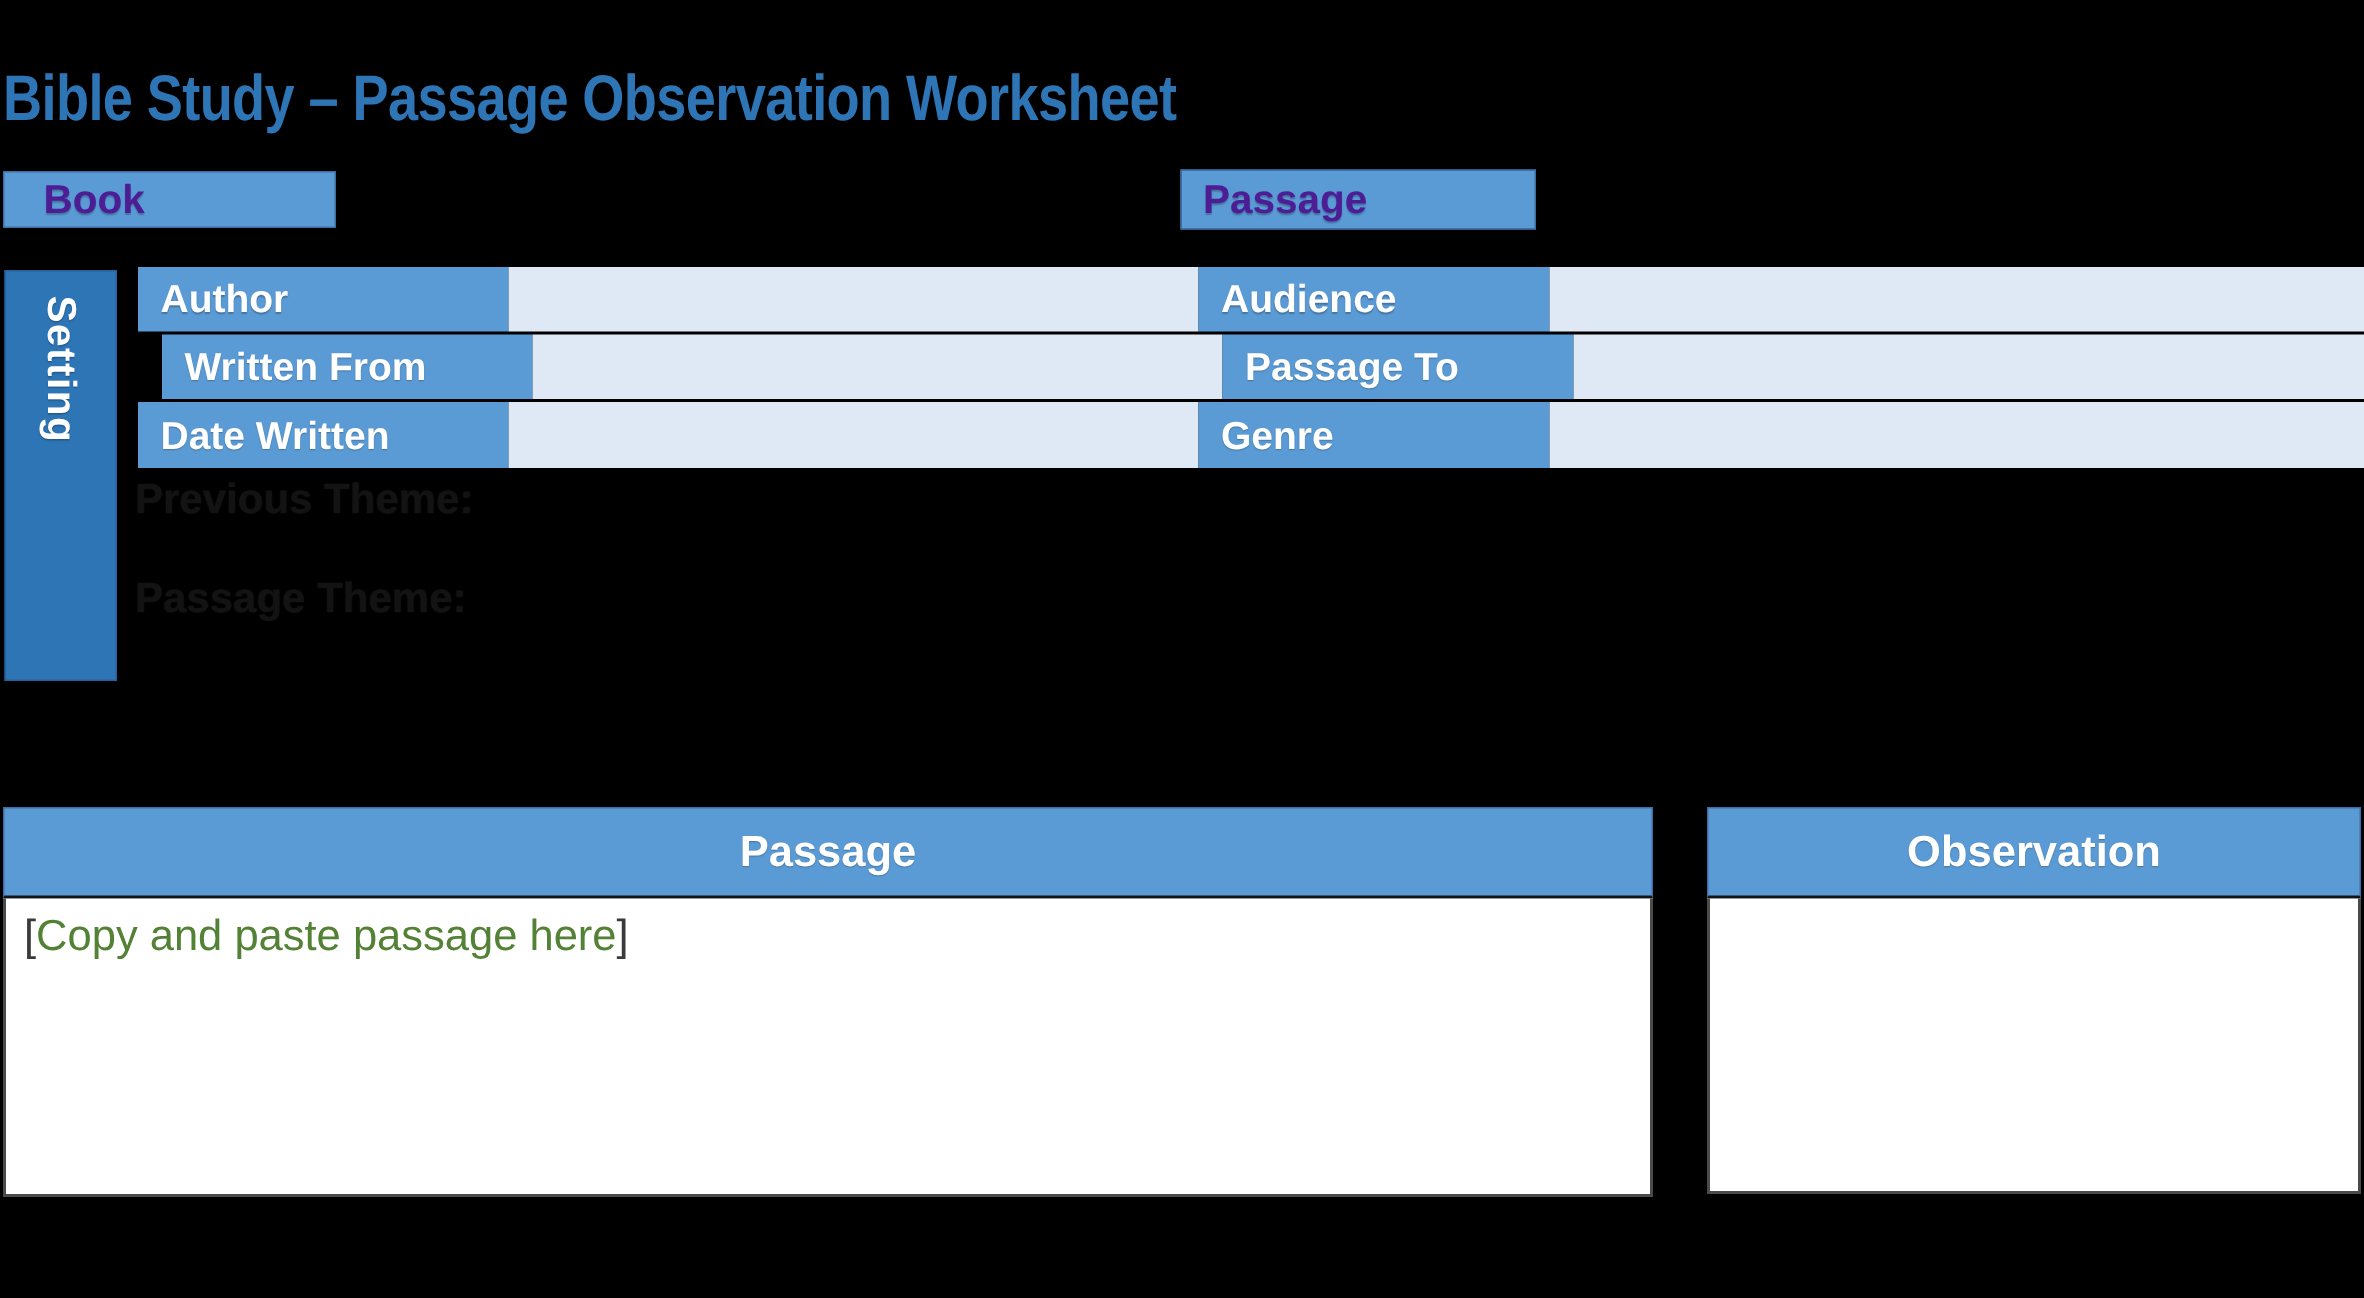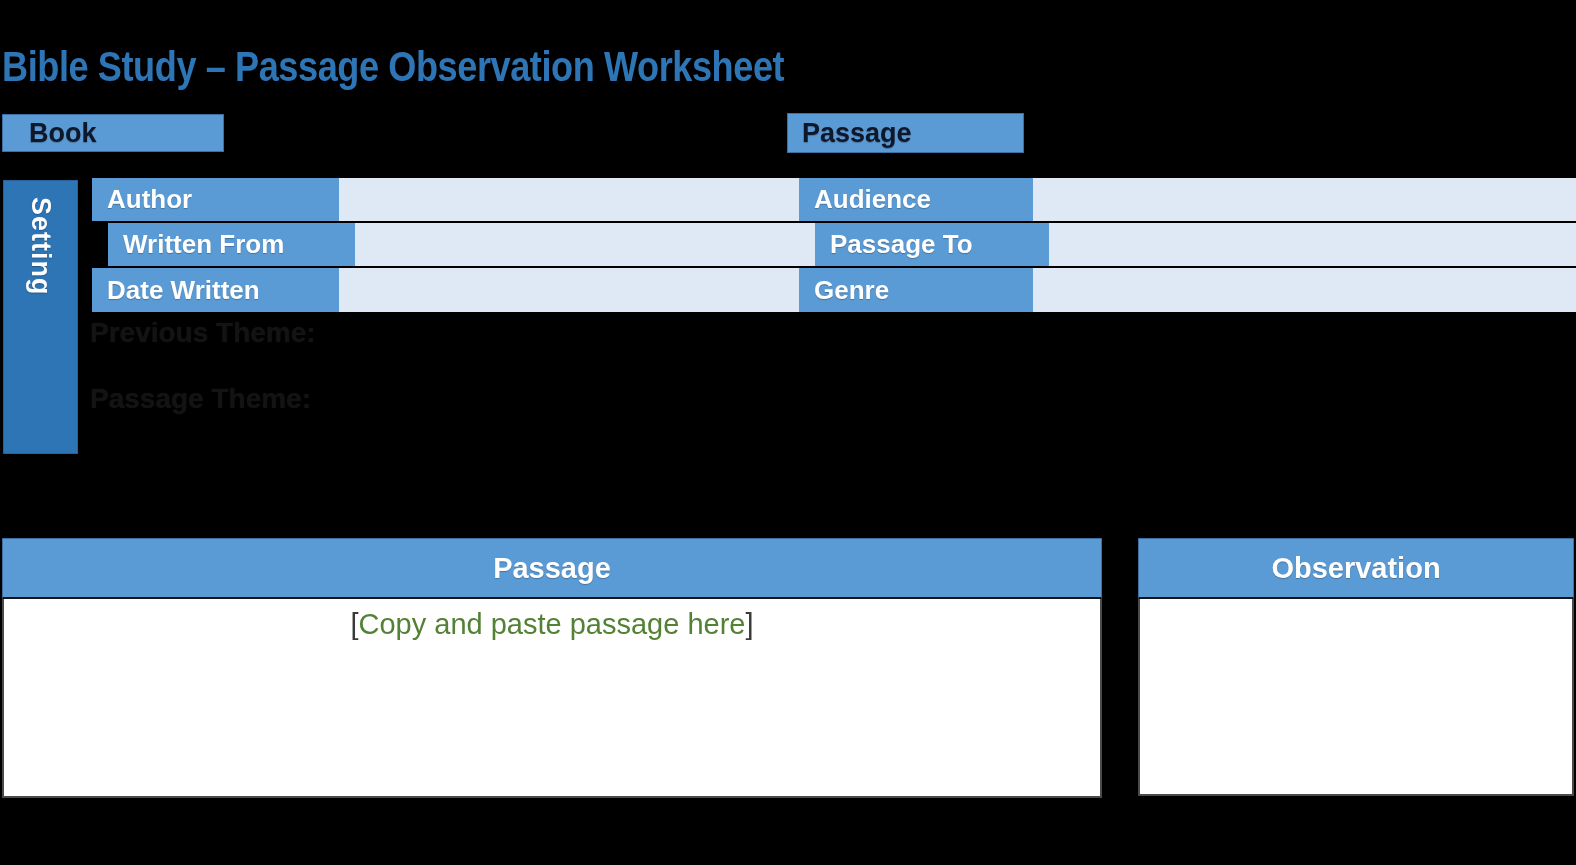--- a/index.html
+++ b/index.html
@@ -13,21 +13,21 @@
   
   .title{
     left:2px;top:42px;
     font-size:43px;font-weight:700;color:#2E75B6;
     letter-spacing:-0.5px;white-space:nowrap;
     transform:scaleX(0.84);transform-origin:left center;
   }
 
   
   .chip{
-    background:#5B9BD5;color:#0f172a;font-weight:700;font-size:27px;
+    background:#5B9BD5;color:#4c1d95;font-weight:700;font-size:27px;
     border:1px solid #3d6fa5;box-sizing:border-box;
     display:flex;align-items:center;
     text-shadow:0 1px 1px rgba(0,0,0,0.25);
   }
   .chip-book{left:2px;top:114px;width:222px;height:38px;padding-left:26px;}
   .chip-passage{left:787px;top:113px;width:237px;height:40px;padding-left:14px;}
 
   
   .setting-cell{
     left:3px;top:180px;width:75px;height:274px;
@@ -77,21 +77,21 @@
   }
   .panel-body{
     background:#ffffff;box-sizing:border-box;
     border:2px solid #4a4a4a;border-top:none;
   }
   .ph-passage{left:2px;top:538px;width:1100px;height:61px;}
   .pb-passage{left:2px;top:599px;width:1100px;height:199px;padding:7px 12px;}
   .ph-obs{left:1138px;top:538px;width:436px;height:61px;}
   .pb-obs{left:1138px;top:599px;width:436px;height:197px;}
 
-  .placeholder-line{font-size:29px;line-height:1.25;white-space:nowrap;text-align:center;}
+  .placeholder-line{font-size:29px;line-height:1.25;white-space:nowrap;}
   .placeholder-line .bracket{color:#3A3A3A;}
   .placeholder-line .green{color:#538135;}
 </style>
 </head>
 <body>
 
 <div class="abs title">Bible Study – Passage Observation Worksheet</div>
 
 <div class="abs chip chip-book">
   <span>Book</span>

